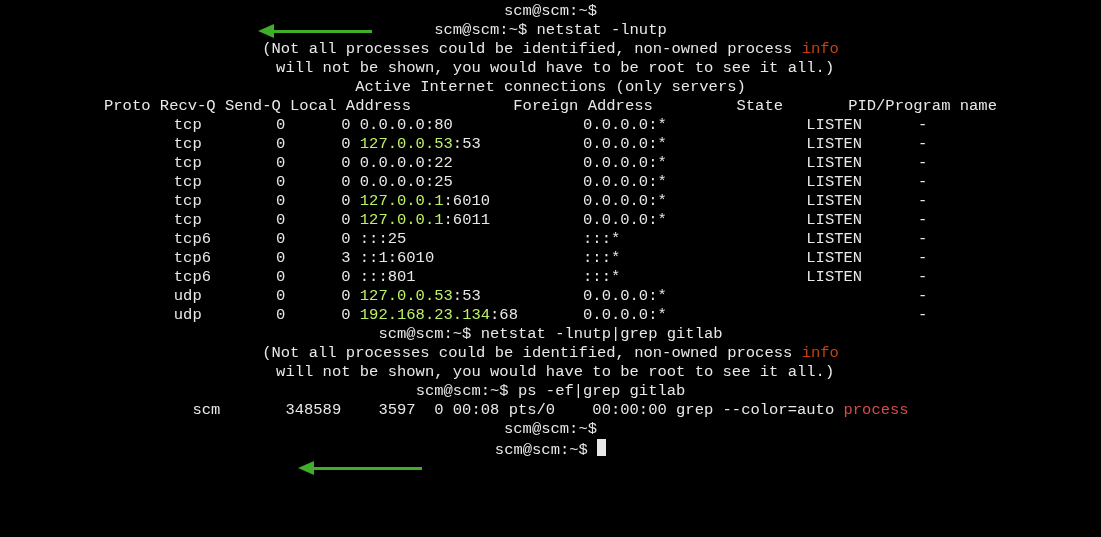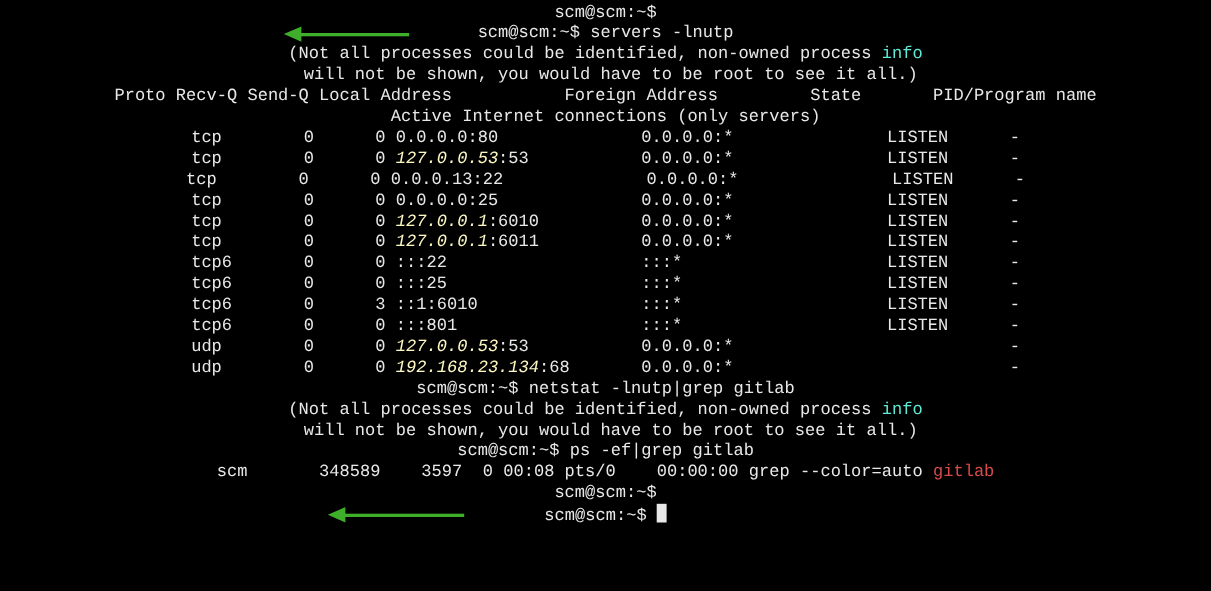--- a/index.html
+++ b/index.html
@@ -9,22 +9,22 @@
       font-family: "Consolas", "Courier New", monospace;
       font-size: 15.5px;
       line-height: 19px;
       padding: 2px 4px;
       width: 1101px;
       height: 537px;
       position: relative;
       overflow: hidden;
     }
     .line { white-space: pre; }
-    .cyan { color: #5eead4; }
-    .magenta { color: #fef9c3; font-style: italic; }
+    .cyan { color: #c2410c; }
+    .magenta { color: #bef264; }
     .red { color: #d84a4a; }
     .arrow {
       position: absolute;
       pointer-events: none;
     }
     .arrow-line {
       background: #3fae2a;
       height: 3px;
       position: absolute;
     }
@@ -41,42 +41,41 @@
       height: 17px;
       background: #e8e8e8;
       vertical-align: -2px;
     }
   </style>
 </head>
 <body>
 
 <div id="terminal">
     <div class="line"><span>scm@scm:~$</span></div>
-    <div class="line"><span>scm@scm:~$</span><span> servers -lnutp</span></div>
+    <div class="line"><span>scm@scm:~$</span><span> netstat -lnutp</span></div>
     <div class="line">(Not all processes could be identified, non-owned process <span class="cyan">info</span></div>
     <div class="line"> will not be shown, you would have to be root to see it all.)</div>
+    <div class="line">Active Internet connections (only servers)</div>
     <div class="line">Proto Recv-Q Send-Q Local Address           Foreign Address         State       PID/Program name</div>
-    <div class="line">Active Internet connections (only servers)</div>
     <div class="line">tcp        0      0 0.0.0.0:80              0.0.0.0:*               LISTEN      -</div>
     <div class="line">tcp        0      0 <span class="magenta">127.0.0.53</span>:53           0.0.0.0:*               LISTEN      -</div>
-    <div class="line">tcp        0      0 0.0.0.13:22              0.0.0.0:*               LISTEN      -</div>
+    <div class="line">tcp        0      0 0.0.0.0:22              0.0.0.0:*               LISTEN      -</div>
     <div class="line">tcp        0      0 0.0.0.0:25              0.0.0.0:*               LISTEN      -</div>
     <div class="line">tcp        0      0 <span class="magenta">127.0.0.1</span>:6010          0.0.0.0:*               LISTEN      -</div>
     <div class="line">tcp        0      0 <span class="magenta">127.0.0.1</span>:6011          0.0.0.0:*               LISTEN      -</div>
-    <div class="line">tcp6       0      0 :::22                   :::*                    LISTEN      -</div>
     <div class="line">tcp6       0      0 :::25                   :::*                    LISTEN      -</div>
     <div class="line">tcp6       0      3 ::1:6010                :::*                    LISTEN      -</div>
     <div class="line">tcp6       0      0 :::801                  :::*                    LISTEN      -</div>
     <div class="line">udp        0      0 <span class="magenta">127.0.0.53</span>:53           0.0.0.0:*                           -</div>
     <div class="line">udp        0      0 <span class="magenta">192.168.23.134</span>:68       0.0.0.0:*                           -</div>
     <div class="line"><span>scm@scm:~$</span><span> netstat -lnutp|grep gitlab</span></div>
     <div class="line">(Not all processes could be identified, non-owned process <span class="cyan">info</span></div>
     <div class="line"> will not be shown, you would have to be root to see it all.)</div>
     <div class="line"><span>scm@scm:~$</span><span> ps -ef|grep gitlab</span></div>
-    <div class="line">scm       348589    3597  0 00:08 pts/0    00:00:00 grep --color=auto <span class="red">gitlab</span></div>
+    <div class="line">scm       348589    3597  0 00:08 pts/0    00:00:00 grep --color=auto <span class="red">process</span></div>
     <div class="line"><span>scm@scm:~$</span></div>
     <div class="line"><span>scm@scm:~$</span> <span class="cursor"></span></div>
   </div>
 
 <div class="arrow" style="top:24px; left:258px; width:115px;">
   <div class="arrow-head" style="left:0; top:0;"></div>
   <div class="arrow-line" style="left:14px; top:6px; width:100px;"></div>
 </div>
 <div class="arrow" style="top:461px; left:298px; width:125px;">
   <div class="arrow-head" style="left:0; top:0;"></div>

